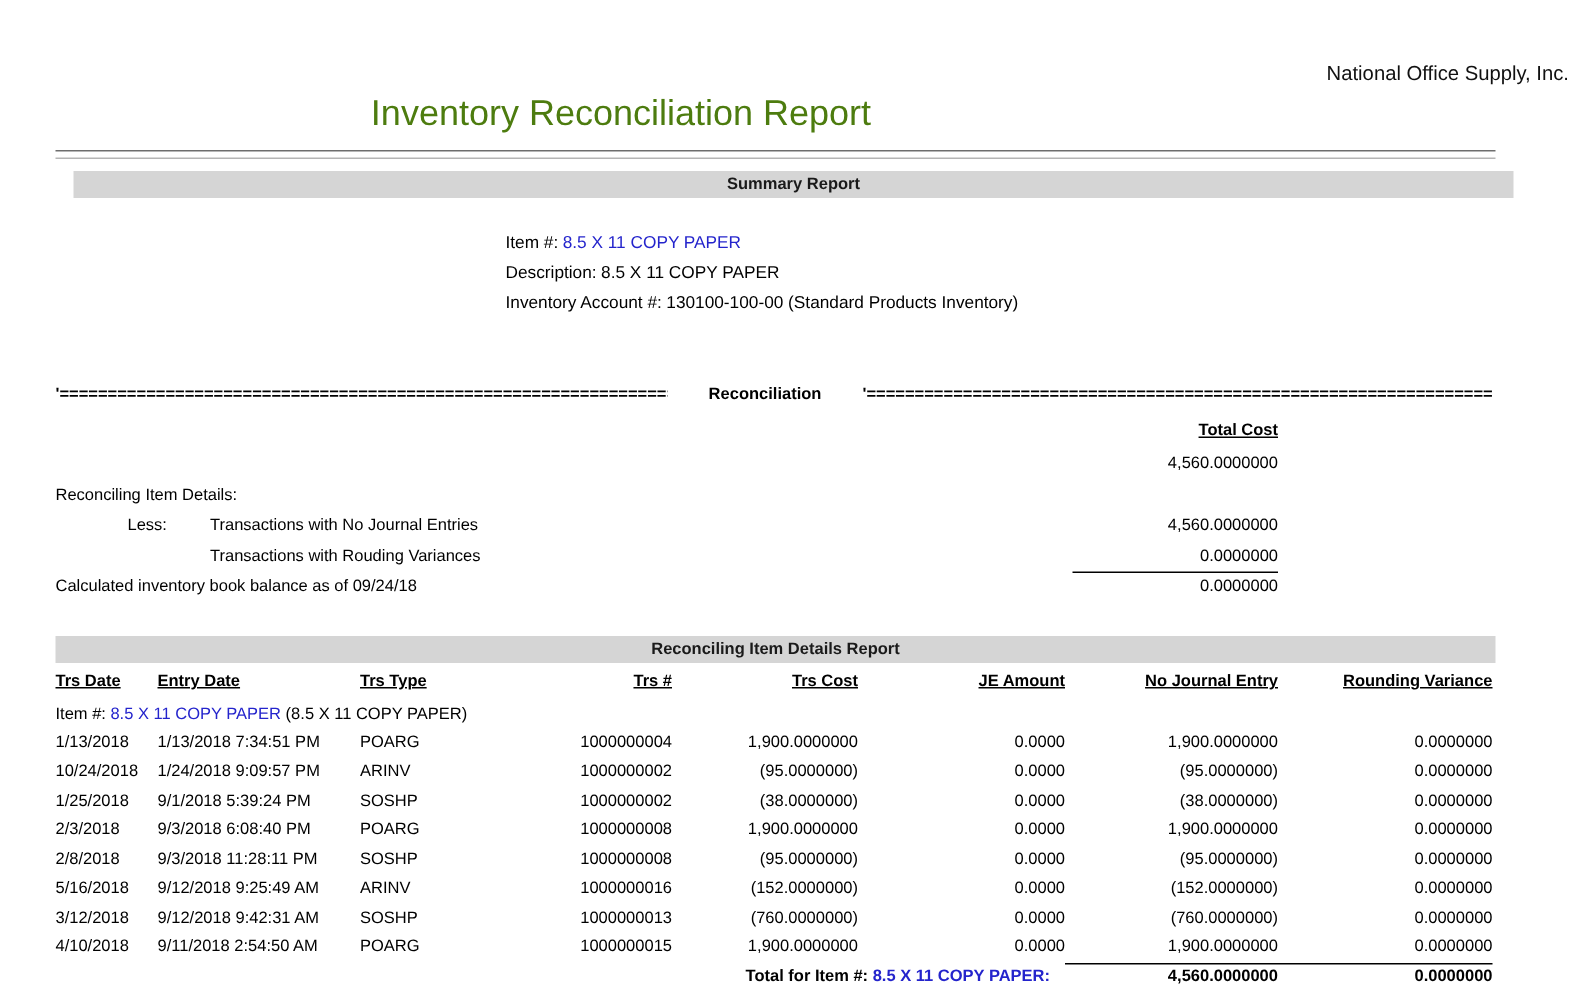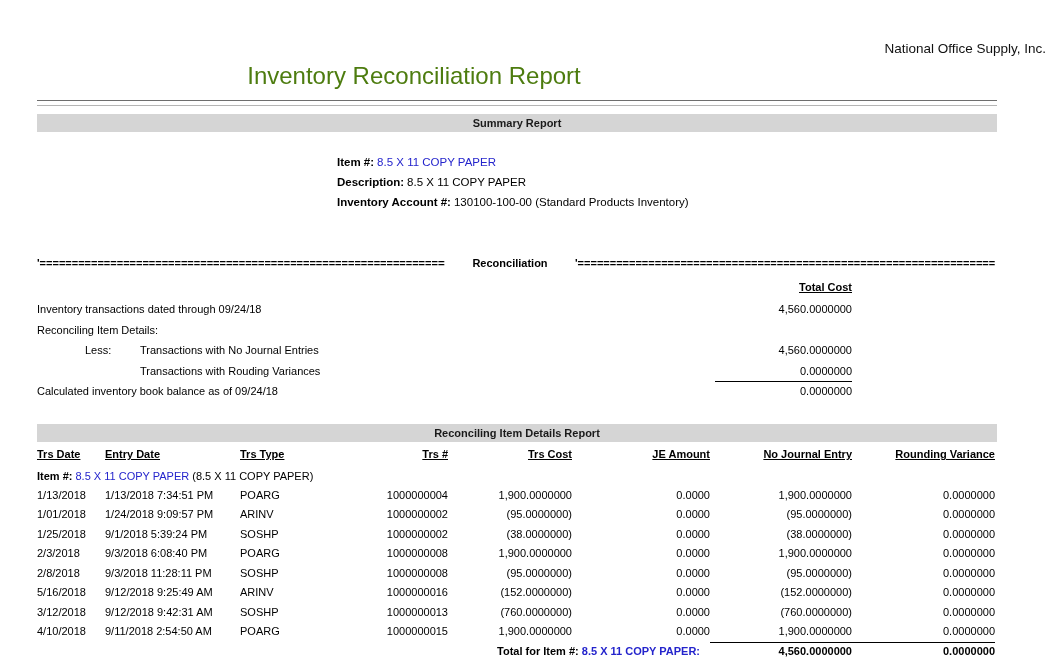--- a/index.html
+++ b/index.html
@@ -1,26 +1,26 @@
 <!DOCTYPE html>
 <html style="--link: #2424cc; --barbg: #d5d5d5;"><head>
 <meta charset="utf-8">
 <style>
   html,body{margin:0;padding:0;background:#ffffff;}
   .page{position:relative;width:1046px;height:670px;background:#fff;
         font-family:"Liberation Sans",sans-serif;color:#000;overflow:hidden;}
-  .b{font-weight:700;}
+  .b{font-weight:400;}
   .link{color:var(--link,#2424cc);}
   .company{position:absolute;top:41px;left:0;width:1046px;text-align:right;font-size:13.5px;color:#111;}
   .title{position:absolute;top:62px;left:0;width:828px;text-align:center;font-size:24px;color:#4d7c0f;}
   .dbl-rule{position:absolute;top:100px;left:37px;width:960px;height:4px;
             border-top:1px solid #6e6e6e;border-bottom:1px solid #b5b5b5;}
   .graybar{position:absolute;left:37px;width:960px;height:18px;background:var(--barbg,#d5d5d5);
            font-size:11px;font-weight:700;text-align:center;line-height:18px;color:#1a1a1a;}
-  .bar-summary{top:114px;}
+  .bar-summary{top:114px;margin-left:12px;}
   .bar-details{top:424px;}
   .sfields{position:absolute;left:337px;top:152px;font-size:11.5px;}
   .sfield{height:20.2px;line-height:20.2px;white-space:nowrap;}
   .sfield .b{margin-right:3px;}
   .recon-divider{position:absolute;left:37px;top:257px;width:958px;display:flex;
                  font-size:11px;font-weight:700;line-height:13px;}
   .rule{overflow:hidden;white-space:nowrap;letter-spacing:0;}
   .rule-left{width:408px;}
   .rule-right{flex:1;}
   .recon-mid{width:130px;text-align:center;}
@@ -66,21 +66,20 @@
   <div class="recon-divider">
     <span class="rule rule-left">'======================================================================</span>
     <span class="recon-mid">Reconciliation</span>
     <span class="rule rule-right">'==============================================================================</span>
   </div>
 
   <div class="totalcost-hdr">Total Cost</div>
 
   <div class="rrows">
       <div class="rrow">
-        <span class="rlabel">Inventory transactions dated through 09/24/18</span>
         <span class="rvalue">4,560.0000000</span>
       </div>
       <div class="rrow">
         <span class="rlabel">Reconciling Item Details:</span>
       </div>
       <div class="rrow">
         <span class="rprefix">Less:</span>
         <span class="rlabel indent">Transactions with No Journal Entries</span>
         <span class="rvalue">4,560.0000000</span>
       </div>
@@ -115,21 +114,21 @@
           <span class="tcell">1/13/2018</span>
           <span class="tcell">1/13/2018 7:34:51 PM</span>
           <span class="tcell">POARG</span>
           <span class="tcell r">1000000004</span>
           <span class="tcell r">1,900.0000000</span>
           <span class="tcell r">0.0000</span>
           <span class="tcell r">1,900.0000000</span>
           <span class="tcell r">0.0000000</span>
         </div>
         <div class="trow">
-          <span class="tcell">1/01/2018</span>
+          <span class="tcell">10/24/2018</span>
           <span class="tcell">1/24/2018 9:09:57 PM</span>
           <span class="tcell">ARINV</span>
           <span class="tcell r">1000000002</span>
           <span class="tcell r">(95.0000000)</span>
           <span class="tcell r">0.0000</span>
           <span class="tcell r">(95.0000000)</span>
           <span class="tcell r">0.0000000</span>
         </div>
         <div class="trow">
           <span class="tcell">1/25/2018</span>

